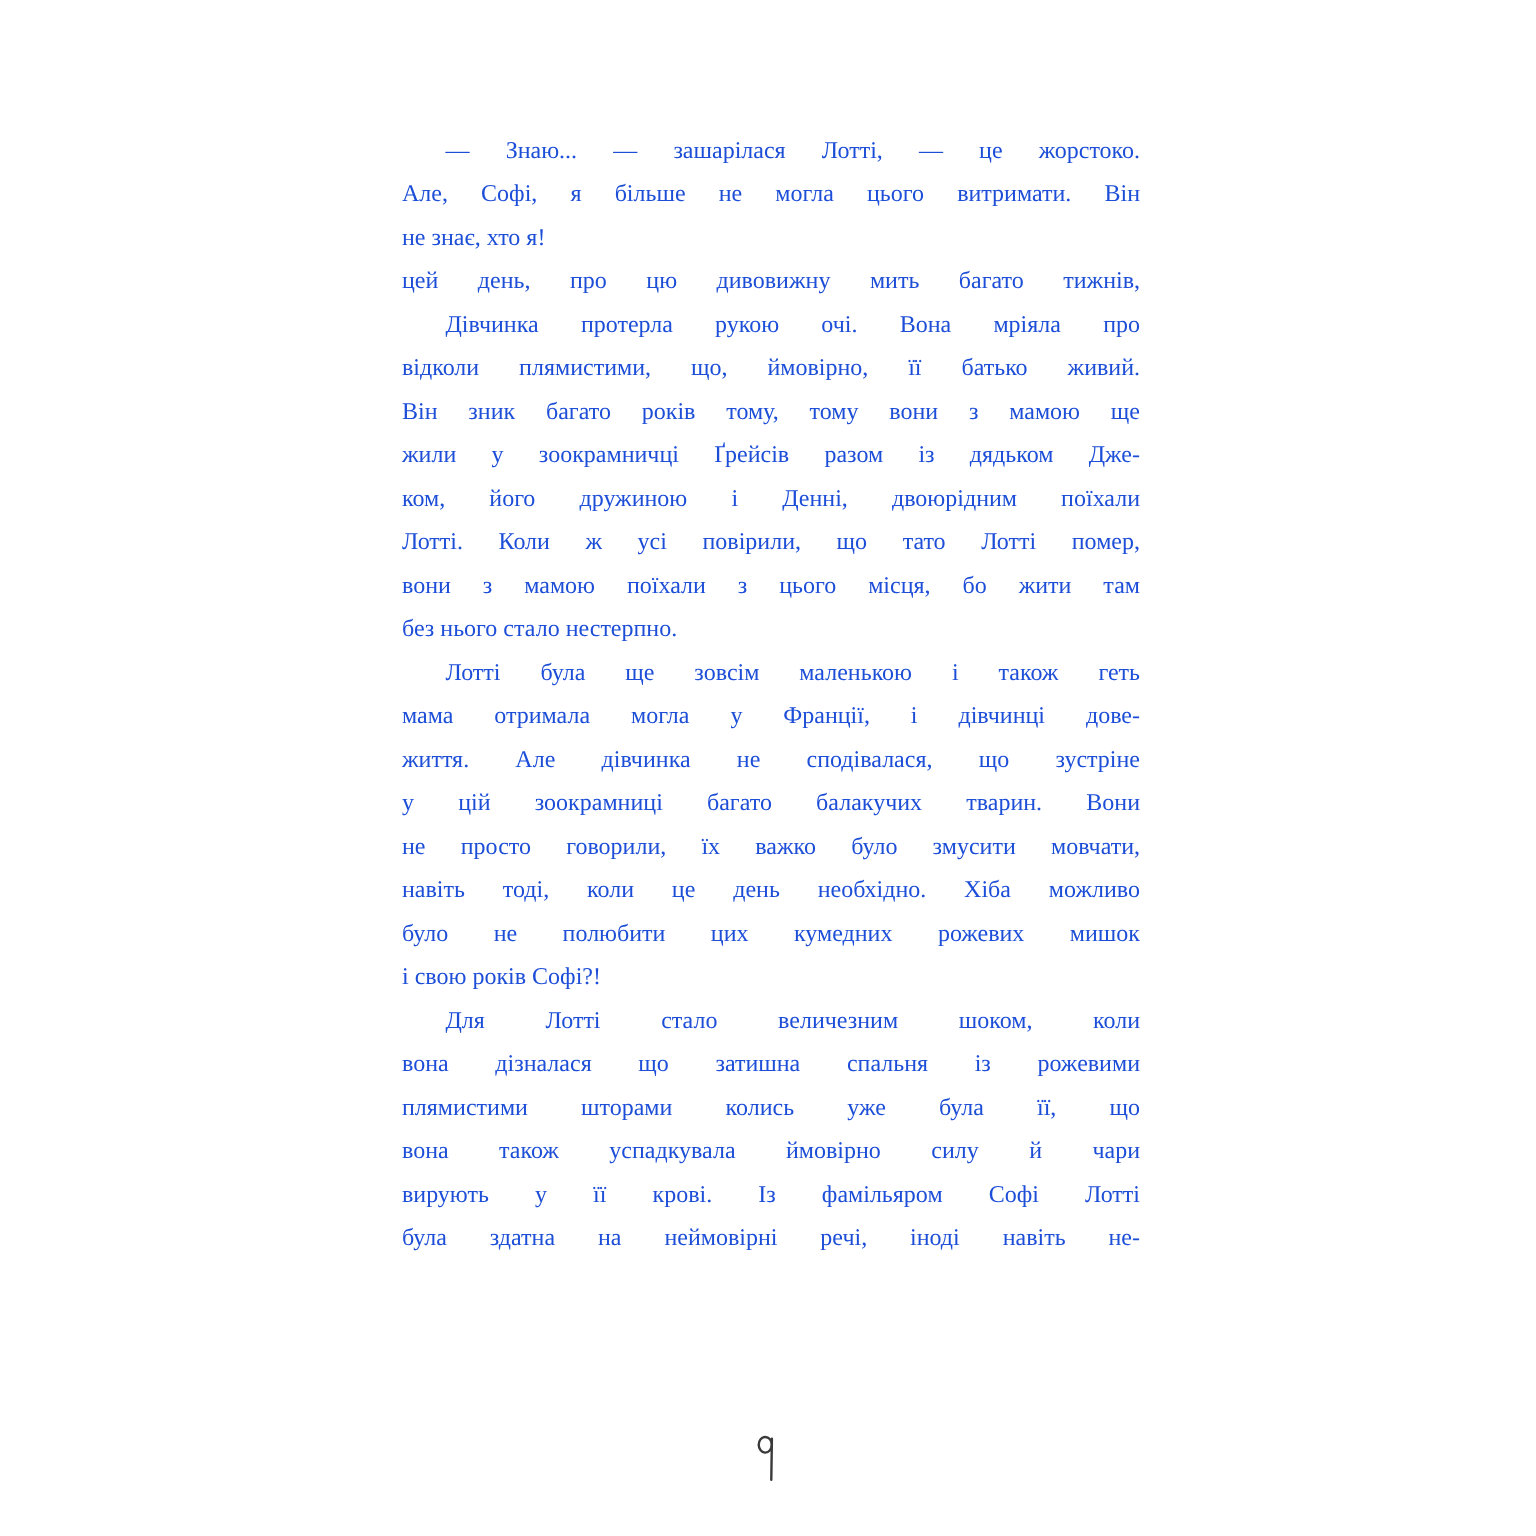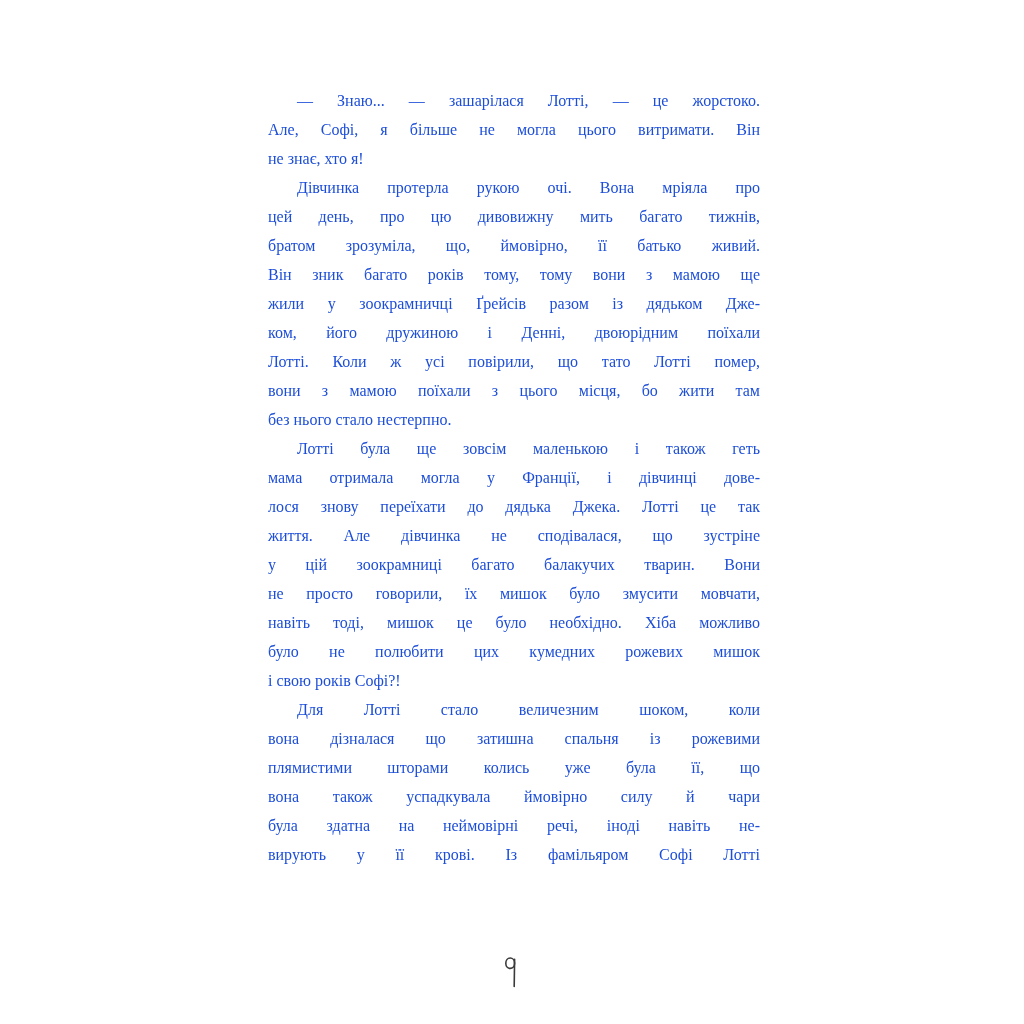--- a/index.html
+++ b/index.html
@@ -57,44 +57,43 @@
 </style>
 </head>
 <body>
 
 <div class="page">
 
   <div class="text-block">
       <div class="line indent">— Знаю... — зашарілася Лотті, — це жорстоко.</div>
       <div class="line">Але, Софі, я більше не могла цього витримати. Він</div>
       <div class="line lastline">не знає, хто я!</div>
+      <div class="line">цей день, про цю дивовижну мить багато тижнів,</div>
       <div class="line indent">Дівчинка протерла рукою очі. Вона мріяла про</div>
-      <div class="line">цей день, про цю дивовижну мить багато тижнів,</div>
-      <div class="line">братом зрозуміла, що, ймовірно, її батько живий.</div>
+      <div class="line">відколи плямистими, що, ймовірно, її батько живий.</div>
       <div class="line">Він зник багато років тому, тому вони з мамою ще</div>
       <div class="line">жили у зоокрамничці Ґрейсів разом із дядьком Дже-</div>
       <div class="line">ком, його дружиною і Денні, двоюрідним поїхали</div>
       <div class="line">Лотті. Коли ж усі повірили, що тато Лотті помер,</div>
       <div class="line">вони з мамою поїхали з цього місця, бо жити там</div>
       <div class="line lastline">без нього стало нестерпно.</div>
       <div class="line indent">Лотті була ще зовсім маленькою і також геть</div>
       <div class="line">мама отримала могла у Франції, і дівчинці дове-</div>
-      <div class="line">лося знову переїхати до дядька Джека. Лотті це так</div>
       <div class="line">життя. Але дівчинка не сподівалася, що зустріне</div>
       <div class="line">у цій зоокрамниці багато балакучих тварин. Вони</div>
-      <div class="line">не просто говорили, їх мишок було змусити мовчати,</div>
-      <div class="line">навіть тоді, мишок це було необхідно. Хіба можливо</div>
+      <div class="line">не просто говорили, їх важко було змусити мовчати,</div>
+      <div class="line">навіть тоді, коли це день необхідно. Хіба можливо</div>
       <div class="line">було не полюбити цих кумедних рожевих мишок</div>
       <div class="line lastline">і свою років Софі?!</div>
       <div class="line indent">Для Лотті стало величезним шоком, коли</div>
       <div class="line">вона дізналася що затишна спальня із рожевими</div>
       <div class="line">плямистими шторами колись уже була її, що</div>
       <div class="line">вона також успадкувала ймовірно силу й чари</div>
+      <div class="line">вирують у її крові. Із фамільяром Софі Лотті</div>
       <div class="line">була здатна на неймовірні речі, іноді навіть не-</div>
-      <div class="line">вирують у її крові. Із фамільяром Софі Лотті</div>
     </div>
 
   <div class="pagenum-wrap" aria-label="page number">
 
     <svg class="pagenum-glyph" viewBox="0 0 16 34" xmlns="http://www.w3.org/2000/svg">
       <ellipse cx="6.2" cy="7.2" rx="4.4" ry="5.2" fill="none" stroke="#3a3a3a" stroke-width="1.6"></ellipse>
       <path d="M10.6 3.2 L10.2 30.5" fill="none" stroke="#3a3a3a" stroke-width="1.6" stroke-linecap="round"></path>
     </svg>
   </div>
 

